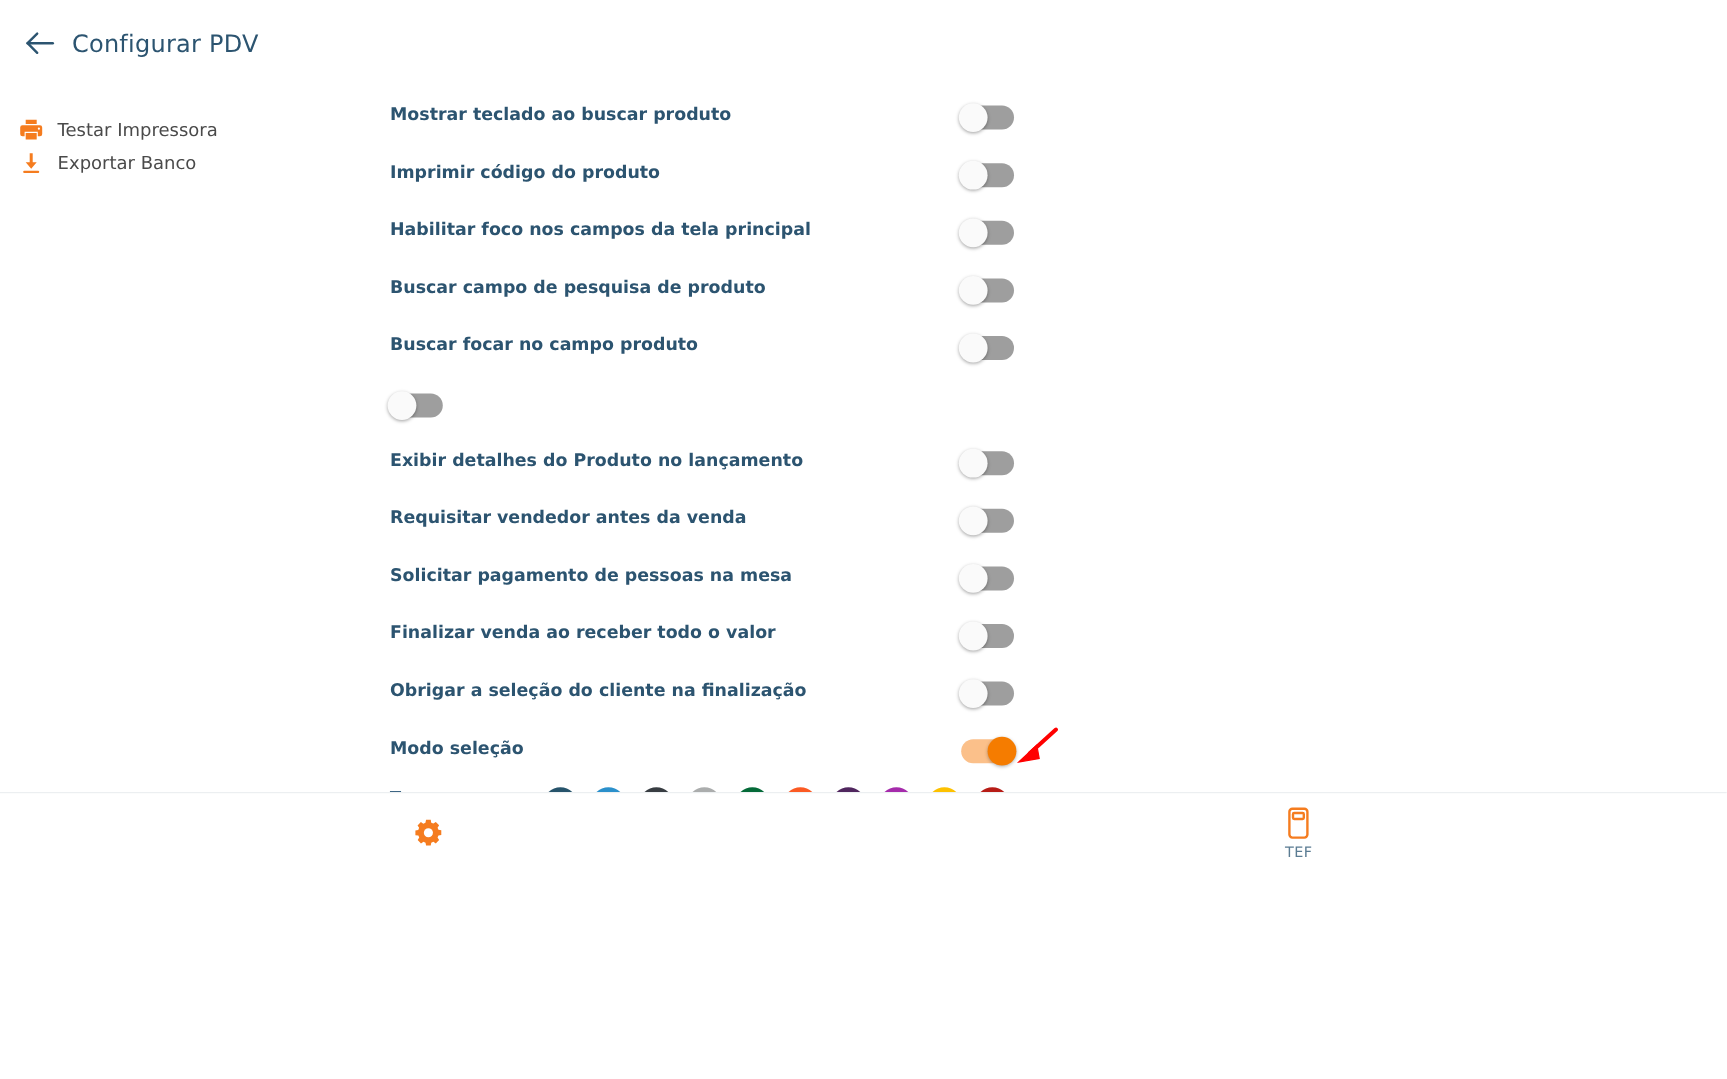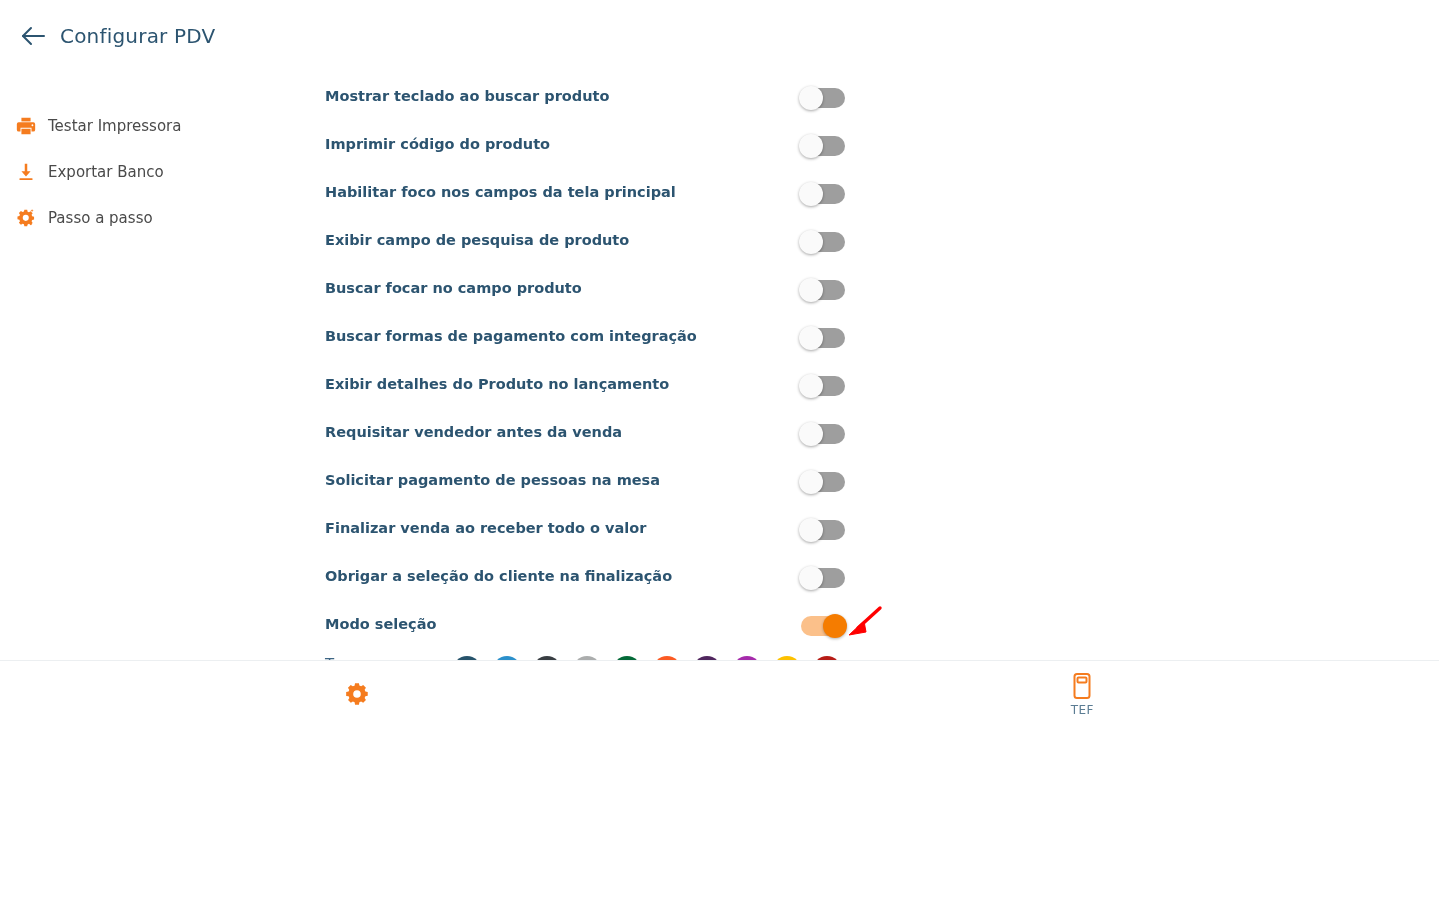--- a/index.html
+++ b/index.html
@@ -52,21 +52,20 @@
     left: 10px; top: 94px;
     width: 280px;
   }
   .side-item {
     display: flex;
     align-items: center;
     gap: 10px;
     height: 28px;
     padding-left: 4px;
     cursor: pointer;
-    margin-top: 18px;
   }
   .side-icon {
     width: 24px; height: 24px;
     display: flex; align-items: center; justify-content: center;
     color: #f57c1f;
     flex: 0 0 24px;
   }
   .side-icon svg { display: block; }
   .side-label {
     font-size: 15px;
@@ -224,31 +223,20 @@
     <div class="side-item">
       <span class="side-icon">
         <svg width="20" height="22" viewBox="0 0 24 24" fill="currentColor">
           <path d="M10.5 2h3v9h4l-5.5 6.5L6.5 11h4z"></path>
           <rect x="4" y="19.5" width="16" height="2.2" rx="1"></rect>
         </svg>
       </span>
       <span class="side-label">Exportar Banco</span>
     </div>
 
-    <div class="side-item">
-      <span class="side-icon">
-        <svg width="22" height="22" viewBox="0 0 24 24" fill="currentColor">
-          <path d="M10.2 3h3.1l.45 2.1 1.5.62 1.8-1.17 2.2 2.2-1.17 1.8.62 1.5 2.1.45v3.1l-2.1.45-.62 1.5 1.17 1.8-2.2 2.2-1.8-1.17-1.5.62L13.3 21h-3.1l-.45-2.1-1.5-.62-1.8 1.17-2.2-2.2 1.17-1.8-.62-1.5L2.7 13.4v-3.1l2.1-.45.62-1.5L4.25 6.55l2.2-2.2 1.8 1.17 1.5-.62z"></path>
-          <circle cx="11.75" cy="11.85" r="3.3" fill="#ffffff"></circle>
-          <path d="M18.6 2.1l.5 1.35 1.35.5-1.35.5-.5 1.35-.5-1.35-1.35-.5 1.35-.5z"></path>
-          <path d="M17.4 17.6l.35.95.95.35-.95.35-.35.95-.35-.95-.95-.35.95-.35z"></path>
-        </svg>
-      </span>
-      <span class="side-label">Passo a passo</span>
-    </div>
 
   </div>
 
   <div class="settings">
 
     <div class="setting-row">
       <span class="setting-label">Mostrar teclado ao buscar produto</span>
       <span class="toggle">
           <span class="knob"></span>
         </span>
@@ -262,35 +250,34 @@
     </div>
 
     <div class="setting-row">
       <span class="setting-label">Habilitar foco nos campos da tela principal</span>
       <span class="toggle">
           <span class="knob"></span>
         </span>
     </div>
 
     <div class="setting-row">
-      <span class="setting-label">Exibir campo de pesquisa de produto</span>
+      <span class="setting-label">Buscar campo de pesquisa de produto</span>
       <span class="toggle">
           <span class="knob"></span>
         </span>
     </div>
 
     <div class="setting-row">
       <span class="setting-label">Buscar focar no campo produto</span>
       <span class="toggle">
           <span class="knob"></span>
         </span>
     </div>
 
     <div class="setting-row">
-      <span class="setting-label">Buscar formas de pagamento com integração</span>
       <span class="toggle">
           <span class="knob"></span>
         </span>
     </div>
 
     <div class="setting-row">
       <span class="setting-label">Exibir detalhes do Produto no lançamento</span>
       <span class="toggle">
           <span class="knob"></span>
         </span>

